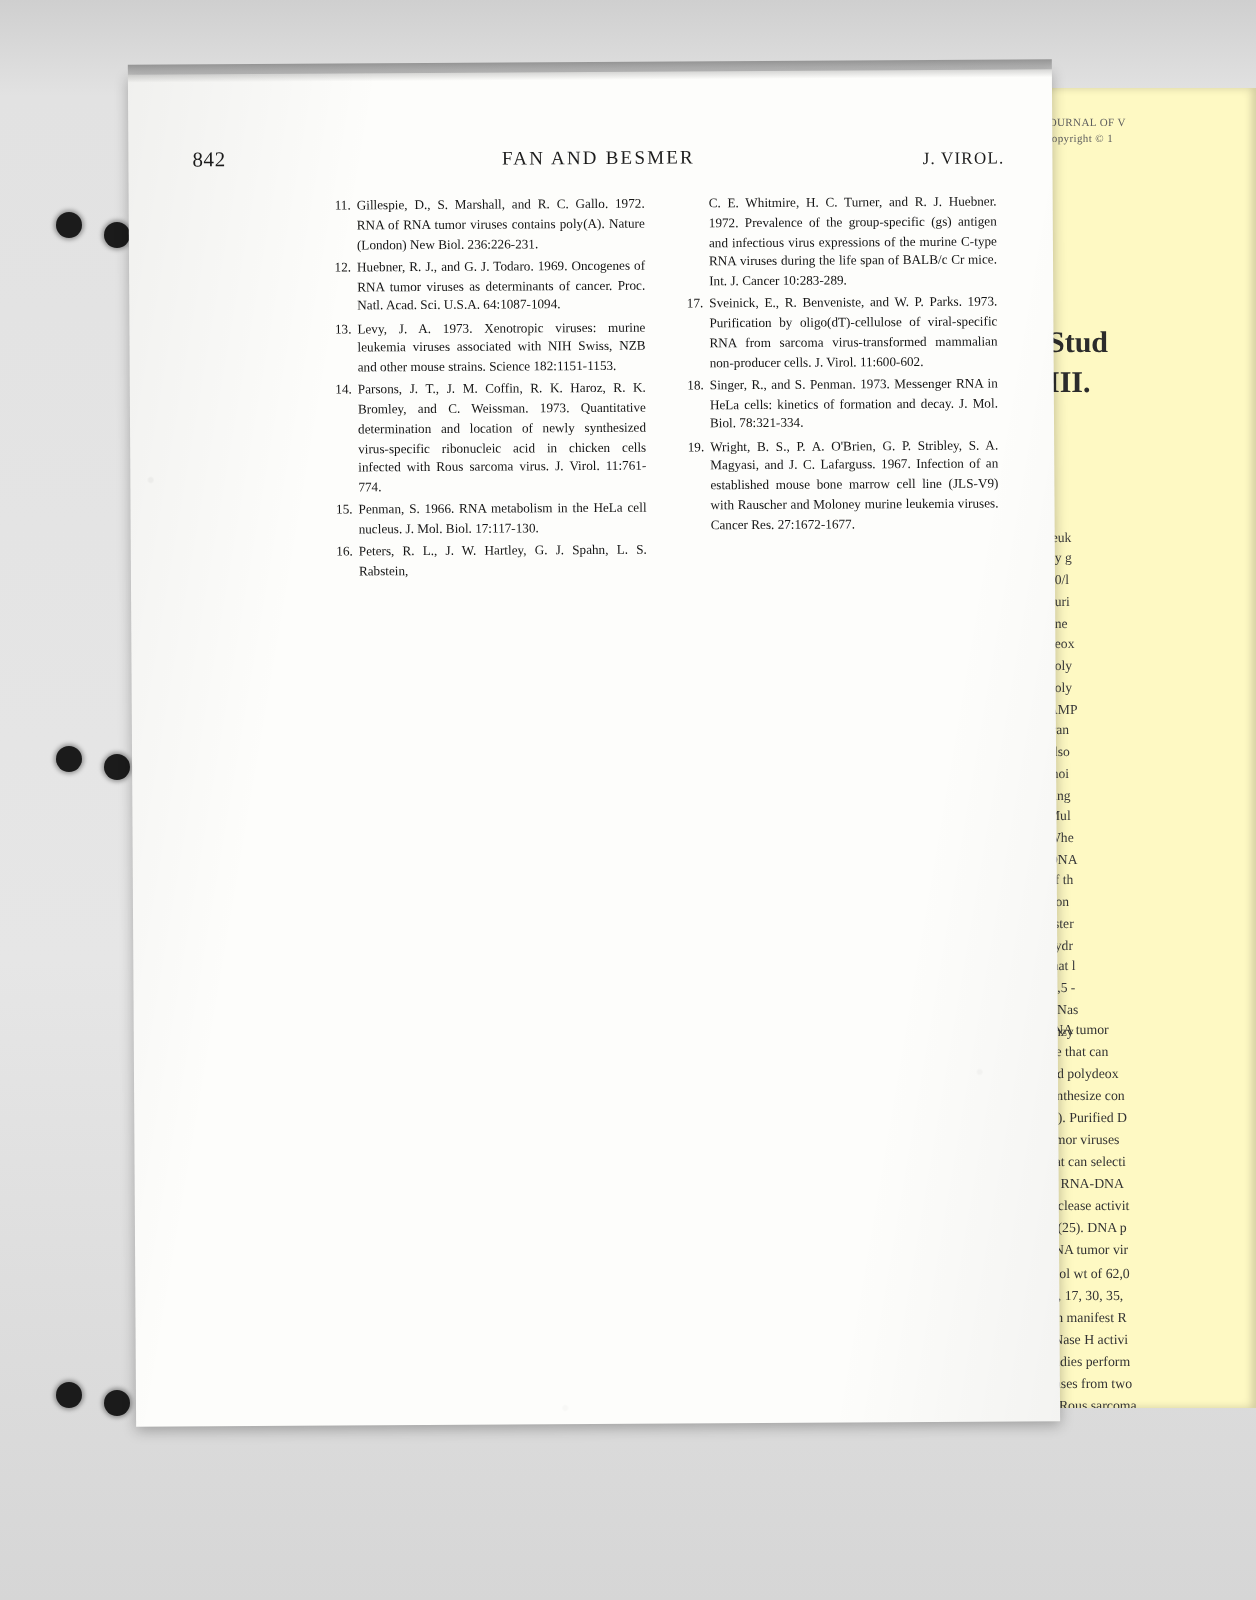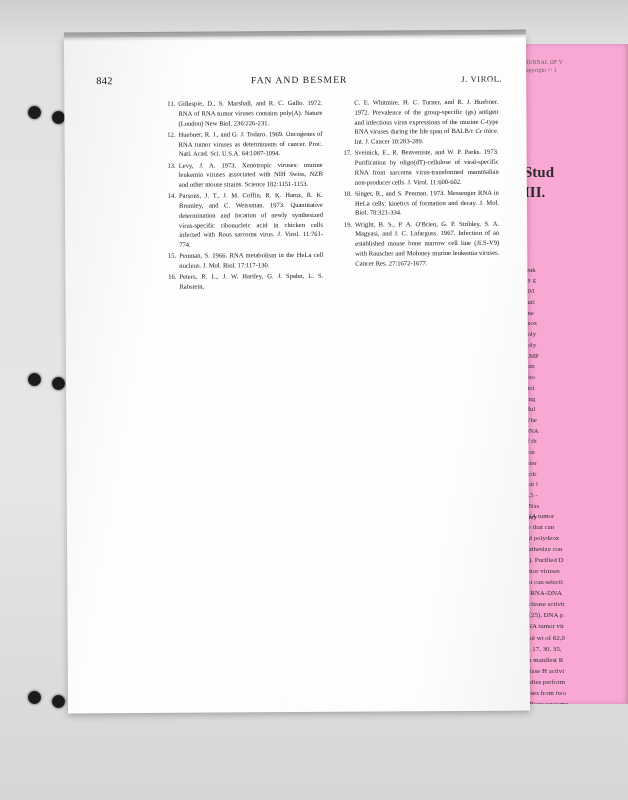--- a/index.html
+++ b/index.html
@@ -45,21 +45,21 @@
   .hole.h5 { left: 28px;  top: 691px; }
   .hole.h6 { left: 52px;  top: 695px; }
 
   
   .page-under {
     position: absolute;
     left: 514px;
     top: 44px;
     width: 114px;
     height: 660px;
-    background: #f9a8d4;
+    background: #fef9c3;
     box-shadow: -2px 0 4px rgba(0,0,0,0.18) inset;
     overflow: hidden;
   }
   .page-under .ul-head {
     position: absolute;
     top: 14px;
     left: 8px;
     right: 6px;
     font-size: 5.5px;
     color: #5e5e5e;

